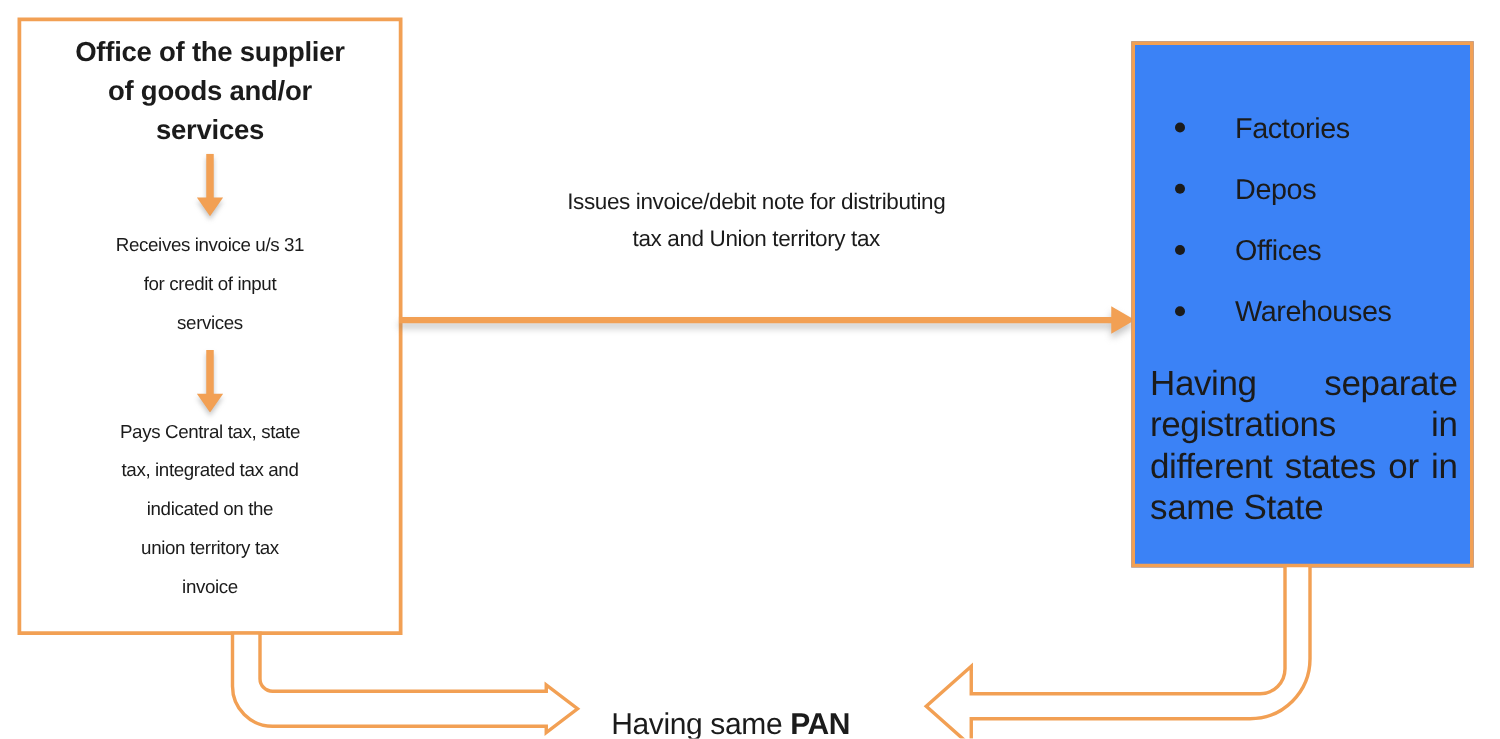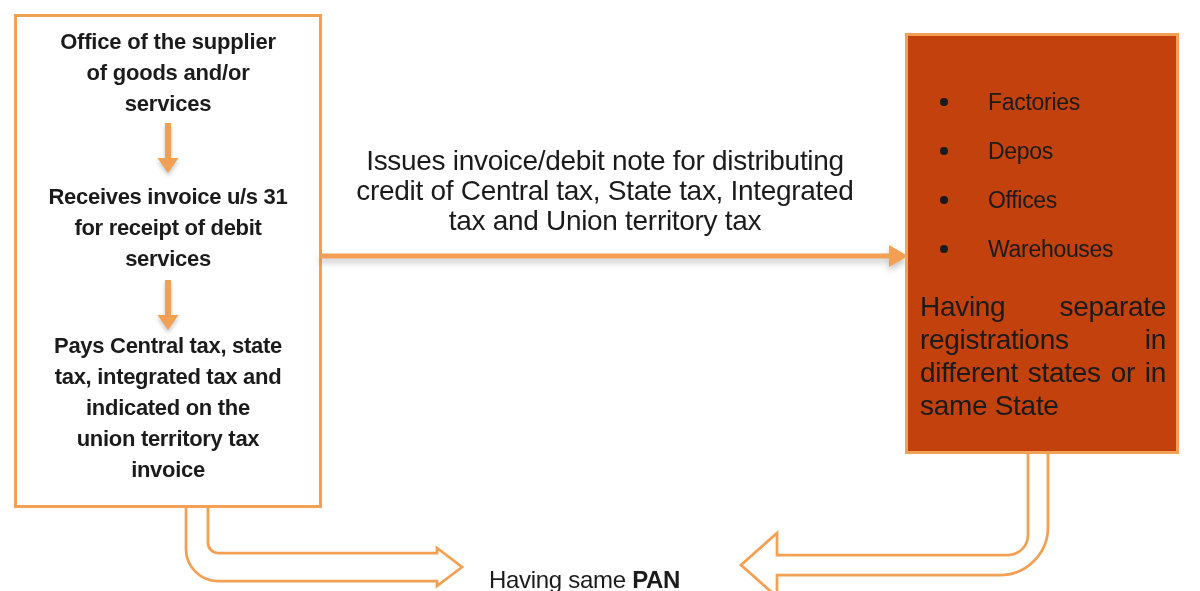--- a/index.html
+++ b/index.html
@@ -8,35 +8,35 @@
     font-family:"Liberation Sans","DejaVu Sans",sans-serif;color:#1b1b1b;
   }
   
   .left-box{
     position:absolute;left:14px;top:14px;width:308px;height:494px;
     border:3px solid #F2A054;box-sizing:border-box;background:#fff;
     display:flex;flex-direction:column;align-items:center;
     padding:9px 6px 17px 6px;text-align:center;
   }
   .left-box .title{font-weight:bold;font-size:22px;line-height:31px;letter-spacing:-0.2px;}
-  .left-box .step{font-size:22px;line-height:31px;letter-spacing:-0.3px;font-weight:bold;}
+  .left-box .step{font-size:15px;line-height:31px;letter-spacing:-0.3px;}
   .down-arrow{flex:none;margin-top:4px;filter:drop-shadow(0 3px 2px rgba(90,90,90,.35));}
   .down-arrow.second{margin-top:6px;}
   .step.s2{margin-top:8px;}
   .step.s3{margin-top:0;}
   
   .mid-label{
     position:absolute;left:325px;top:146px;width:560px;
-    font-size:28px;line-height:30px;text-align:center;letter-spacing:-0.3px;
+    font-size:18px;line-height:30px;text-align:center;letter-spacing:-0.3px;
   }
   .h-arrow{position:absolute;left:319px;top:236px;filter:drop-shadow(0 4px 3px rgba(110,110,110,.4));}
   
   .right-box{
     position:absolute;left:905px;top:33px;width:274px;height:421px;
-    border:3px solid #F2A054;box-sizing:border-box;background:#c2410c;
+    border:3px solid #F2A054;box-sizing:border-box;background:#3b82f6;
     padding:54px 10px 0 12px;
   }
   .right-box ul{list-style:none;margin:0;padding:0;}
   .right-box li{
     position:relative;padding-left:68px;font-size:23px;line-height:24px;
     margin-bottom:25px;letter-spacing:-0.3px;
   }
   .bullet-dot{
     position:absolute;left:20px;top:8px;width:8px;height:8px;border-radius:50%;
     background:#1b1b1b;display:inline-block;
@@ -63,38 +63,37 @@
     <div class="title">
       <div>Office of the supplier</div>
       <div>of goods and/or</div>
       <div>services</div>
     </div>
     <svg class="down-arrow" width="26" height="50" viewBox="0 0 26 50">
       <path class="solid" d="M10 0 H16 V35 H23.5 L13 50 L2.5 35 H10 Z"></path>
     </svg>
     <div class="step s2">
       <div>Receives invoice u/s 31</div>
-      <div>for receipt of debit</div>
+      <div>for credit of input</div>
       <div>services</div>
     </div>
     <svg class="down-arrow second" width="26" height="50" viewBox="0 0 26 50">
       <path class="solid" d="M10 0 H16 V35 H23.5 L13 50 L2.5 35 H10 Z"></path>
     </svg>
     <div class="step s3">
       <div>Pays Central tax, state</div>
       <div>tax, integrated tax and</div>
       <div>indicated on the</div>
       <div>union territory tax</div>
       <div>invoice</div>
     </div>
   </div>
 
   <div class="mid-label">
     <div>Issues invoice/debit note for distributing</div>
-    <div>credit of Central tax, State tax, Integrated</div>
     <div>tax and Union territory tax</div>
   </div>
 
   <svg class="h-arrow" width="592" height="42" viewBox="0 0 592 42">
     <path class="solid" d="M0 17.5 H570 V9 L589 20 L570 31 V22.5 H0 Z"></path>
   </svg>
 
   <div class="right-box">
     <ul>
       <li><span class="bullet-dot"></span><span>Factories</span></li>

